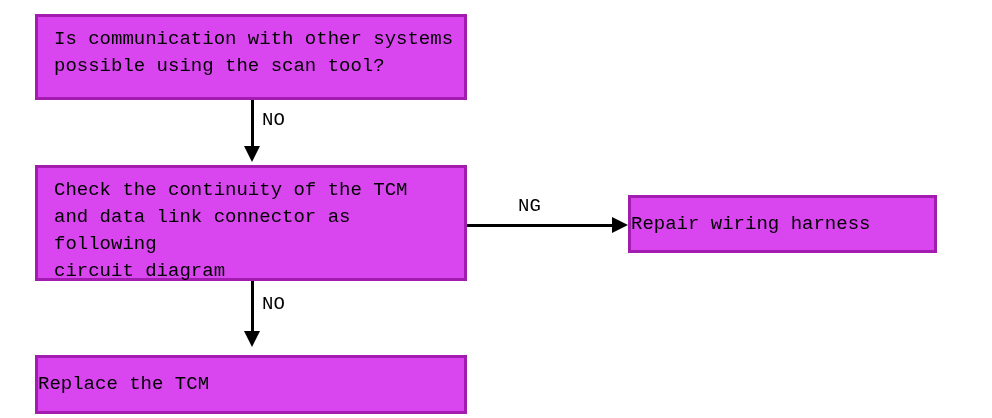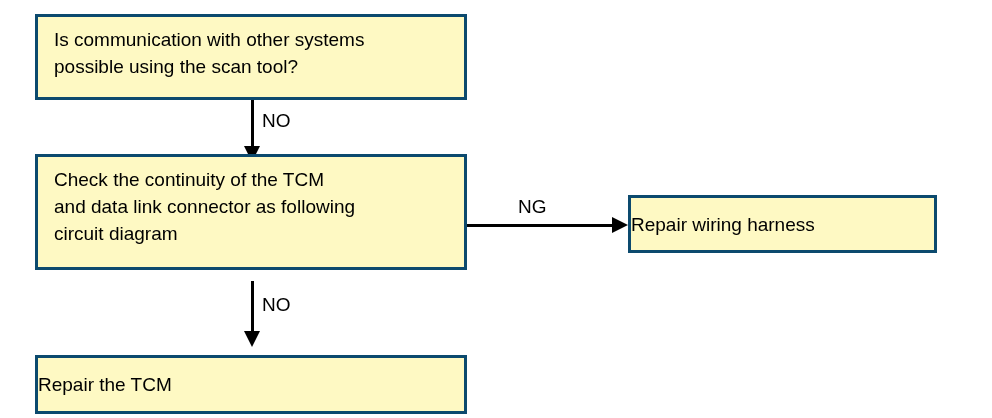--- a/index.html
+++ b/index.html
@@ -11,22 +11,23 @@
     position: relative;
     width: 992px;
     height: 418px;
     background: #ffffff;
     font-family: "Liberation Sans", sans-serif;
     overflow: hidden;
   }
   .node {
     position: absolute;
     box-sizing: border-box;
-    border: 3px solid #0c4a6e;
-    background: #fef9c3;
+    border: 3px solid #a21caf;
+    background: #d946ef;
+    font-family: Liberation Mono, monospace;
   }
   .node-text {
     position: absolute;
     color: #000000;
     font-size: 19px;
     line-height: 27px;
     font-weight: 400;
     white-space: pre-line;
     letter-spacing: 0px;
   }
@@ -67,51 +68,52 @@
     border-top: 8px solid transparent;
     border-bottom: 8px solid transparent;
     border-left: 16px solid #000000;
   }
   .edge-label {
     position: absolute;
     color: #000000;
     font-size: 19px;
     line-height: 21px;
     white-space: nowrap;
+    font-family: Liberation Mono, monospace;
   }
 </style>
 </head>
 <body>
 
 <div id="canvas">
 
   <div class="node" style="left:35px; top:14px; width:432px; height:86px;">
     <div class="node-text text-left">Is communication with other systems
 possible using the scan tool?</div>
   </div>
 
   <div class="vline" style="left:251px; top:100px; width:3px; height:48px;"></div>
   <div class="arrow-down" style="left:244px; top:146px;"></div>
   <div class="edge-label" style="left:262px; top:110px;">NO</div>
 
-  <div class="node" style="left:35px; top:154px; width:432px; height:116px;">
+  <div class="node" style="left:35px; top:165px; width:432px; height:116px;">
     <div class="node-text text-left">Check the continuity of the TCM
 and data link connector as following
 circuit diagram</div>
   </div>
 
   <div class="hline" style="left:467px; top:224px; width:147px; height:3px;"></div>
   <div class="arrow-right" style="left:612px; top:217px;"></div>
   <div class="edge-label" style="left:510px; top:196px;margin-left:8px;">NG</div>
 
   <div class="node" style="left:628px; top:195px; width:309px; height:58px;">
     <div class="node-text text-center">Repair wiring harness</div>
   </div>
 
   <div class="vline" style="left:251px; top:281px; width:3px; height:52px;"></div>
   <div class="arrow-down" style="left:244px; top:331px;"></div>
   <div class="edge-label" style="left:262px; top:294px;">NO</div>
 
   <div class="node" style="left:35px; top:355px; width:432px; height:59px;">
-    <div class="node-text text-center">Repair the TCM</div>
+    <div class="node-text text-center">Replace the TCM</div>
   </div>
 
 </div>
 
 </body></html>

